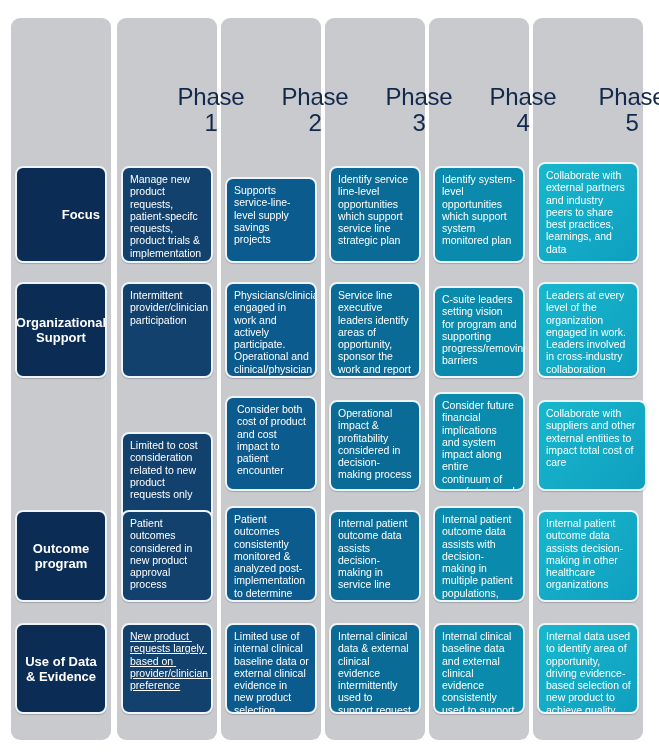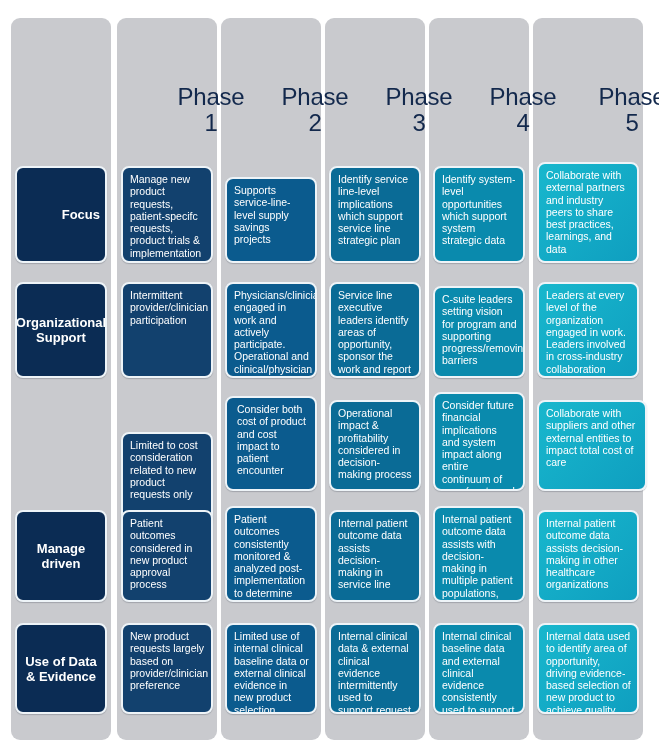--- a/index.html
+++ b/index.html
@@ -108,24 +108,24 @@
   <div class="card label" style="left:15px;top:166px;width:92px;height:97px;background:#0b2c54;justify-content:flex-end;">
     <span class="card-text">Focus</span>
   </div>
   <div class="card" style="left:225px;top:177px;width:92px;height:86px;background:#0b5b8e;">
     <span class="card-text">Supports service-line-level supply savings projects</span>
   </div>
   <div class="card" style="left:121px;top:166px;width:92px;height:97px;background:#12416e;">
     <span class="card-text">Manage new product requests, patient-specifc requests, product trials &amp; implementation</span>
   </div>
   <div class="card" style="left:329px;top:166px;width:92px;height:97px;background:#0a6b96;">
-    <span class="card-text">Identify service line-level implications which support service line strategic plan</span>
+    <span class="card-text">Identify service line-level opportunities which support service line strategic plan</span>
   </div>
   <div class="card" style="left:433px;top:166px;width:92px;height:97px;background:#0a8aad;">
-    <span class="card-text">Identify system-level opportunities which support system strategic data</span>
+    <span class="card-text">Identify system-level opportunities which support system monitored plan</span>
   </div>
   <div class="card" style="left:537px;top:162px;width:102px;height:101px;background:linear-gradient(135deg,#18b7cd 0%,#0f9fc0 100%);">
     <span class="card-text">Collaborate with external partners and industry peers to share best practices, learnings, and data</span>
   </div>
 
   <div class="card label" style="left:15px;top:282px;width:92px;height:96px;background:#0b2c54;">
     <span class="card-text">Organizational Support</span>
   </div>
   <div class="card" style="left:121px;top:282px;width:92px;height:96px;background:#12416e;">
     <span class="card-text">Intermittent provider/clinician participation</span>
@@ -153,42 +153,42 @@
     <span class="card-text">Operational impact &amp; profitability considered in decision-making process</span>
   </div>
   <div class="card" style="left:433px;top:392px;width:92px;height:99px;background:#0a8aad;">
     <span class="card-text">Consider future financial implications and system impact along entire continuum of care (acute and ambulatory points of care)</span>
   </div>
   <div class="card" style="left:537px;top:400px;width:110px;height:91px;background:linear-gradient(135deg,#18b7cd 0%,#0f9fc0 100%);">
     <span class="card-text">Collaborate with suppliers and other external entities to impact total cost of care</span>
   </div>
 
   <div class="card label" style="left:15px;top:510px;width:92px;height:92px;background:#0b2c54;">
-    <span class="card-text">Manage driven</span>
+    <span class="card-text">Outcome program</span>
   </div>
   <div class="card" style="left:121px;top:510px;width:92px;height:92px;background:#12416e;">
     <span class="card-text">Patient outcomes considered in new product approval process</span>
   </div>
   <div class="card" style="left:225px;top:506px;width:92px;height:96px;background:#0b5b8e;">
     <span class="card-text">Patient outcomes consistently monitored &amp; analyzed post-implementation to determine product efficacy</span>
   </div>
   <div class="card" style="left:329px;top:510px;width:92px;height:92px;background:#0a6b96;">
     <span class="card-text">Internal patient outcome data assists decision-making in service line</span>
   </div>
   <div class="card" style="left:433px;top:506px;width:92px;height:96px;background:#0a8aad;">
     <span class="card-text">Internal patient outcome data assists with decision-making in multiple patient populations, departments and/or enterprise divisions</span>
   </div>
   <div class="card" style="left:537px;top:510px;width:102px;height:92px;background:linear-gradient(135deg,#18b7cd 0%,#0f9fc0 100%);">
     <span class="card-text">Internal patient outcome data assists decision-making in other healthcare organizations</span>
   </div>
 
   <div class="card label" style="left:15px;top:623px;width:92px;height:91px;background:#0b2c54;">
     <span class="card-text">Use of Data &amp; Evidence</span>
   </div>
-  <div class="card" style="left:121px;top:623px;width:92px;height:91px;background:#12416e;">
+  <div class="card" style="left:121px;top:623px;width:92px;height:91px;background:#12416e;text-decoration:underline;">
     <span class="card-text">New product requests largely based on provider/clinician preference</span>
   </div>
   <div class="card" style="left:225px;top:623px;width:92px;height:91px;background:#0b5b8e;">
     <span class="card-text">Limited use of internal clinical baseline data or external clinical evidence in new product selection</span>
   </div>
   <div class="card" style="left:329px;top:623px;width:92px;height:91px;background:#0a6b96;">
     <span class="card-text">Internal clinical data &amp; external clinical evidence intermittently used to  support request for new product</span>
   </div>
   <div class="card" style="left:433px;top:623px;width:92px;height:91px;background:#0a8aad;">
     <span class="card-text">Internal clinical baseline data and external clinical evidence consistently used to support request for new product</span>

